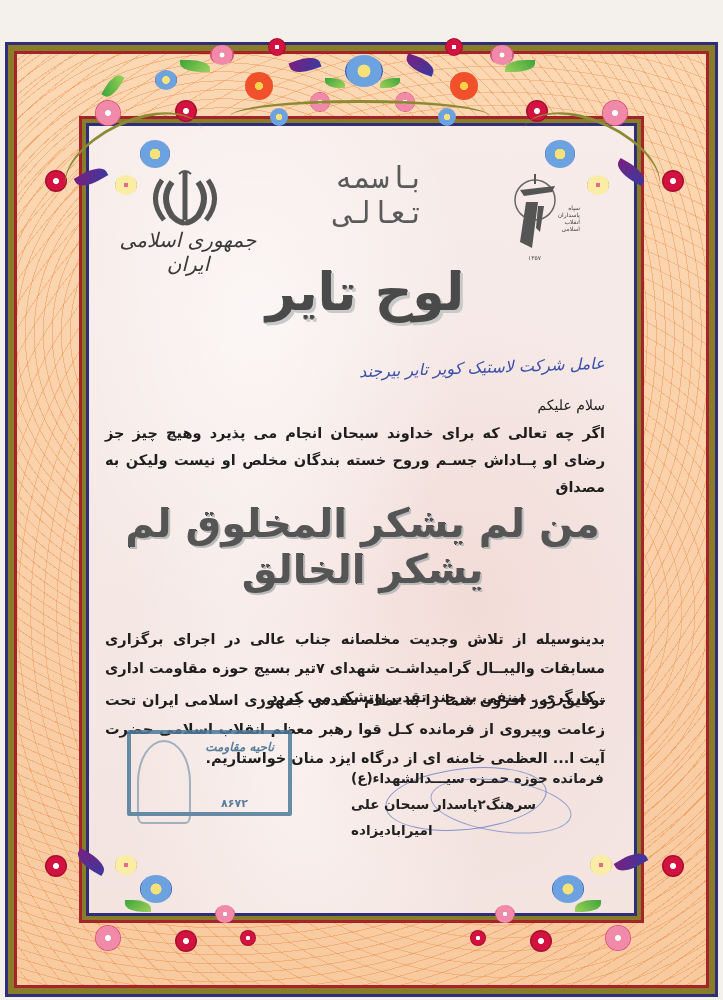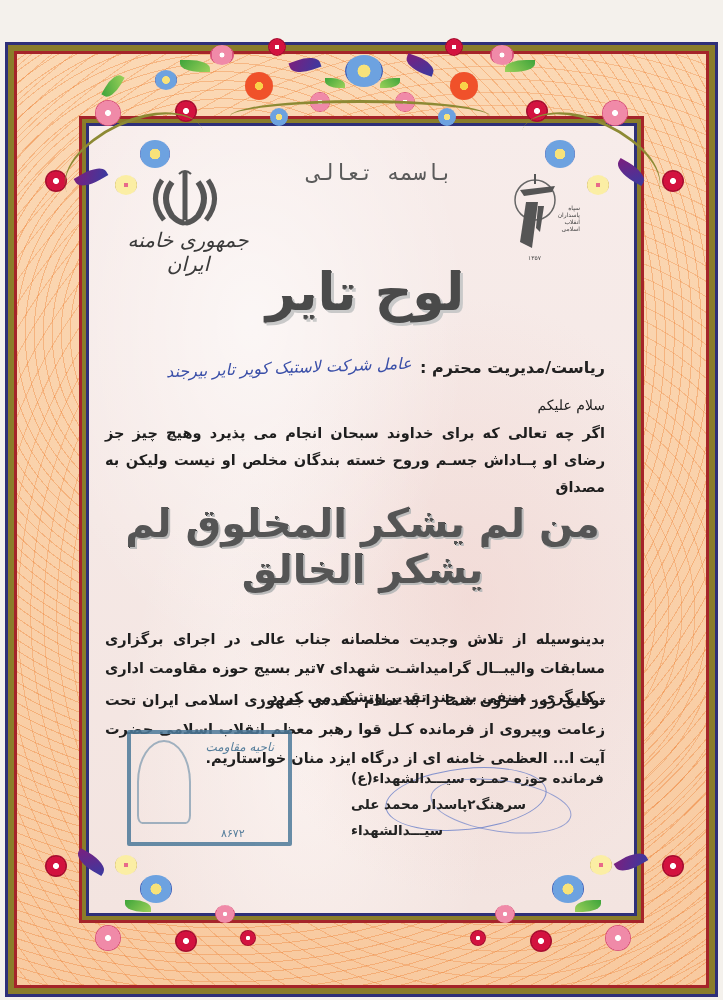--- a/index.html
+++ b/index.html
@@ -48,21 +48,21 @@
   .f-orange { background:radial-gradient(circle,#f9d24a 0 20%,#f0512a 22% 70%,#c33218 72%); }
   .leaf { position:absolute; border-radius:0 70% 0 70%; background:linear-gradient(135deg,#3ea43a,#9cd15a); }
   .leaf.purple { background:linear-gradient(135deg,#7b1f7e,#3a3aa0); }
   .stem { position:absolute; border-top:3px solid #8d8a34; border-radius:50%; }
 
   
   .rtl { direction:rtl; }
   .abs { position:absolute; }
   .bismillah {
     left:290px; top:160px; width:180px; text-align:center;
-    font-size:22px; color:#5a5a5a; letter-spacing:1px;
+    font-size:30px; color:#5a5a5a; letter-spacing:1px;
     font-family:"DejaVu Sans Mono", monospace;
   }
   .emblem-iran {
     left:150px; top:168px; width:70px; height:62px;
   }
   .country-name {
     left:118px; top:228px; width:140px; text-align:center;
     font-size:20px; color:#3a3a3a; font-style:italic;
     font-family:"DejaVu Serif", serif;
   }
@@ -98,23 +98,24 @@
   .para3 { top:650px; line-height:29px;margin-top:36px; }
   .sig-right {
     right:112px; top:765px; width:260px; text-align:left;
     font-size:13.5px; font-weight:bold; color:#222; line-height:26px;
   }
   .sig-left {
     left:115px; top:765px; width:240px; text-align:right;
     font-size:13.5px; font-weight:bold; color:#222; line-height:26px;
   }
   .stamp {
-    left:127px; top:730px; width:165px; height:116px;
+    left:127px; top:730px; width:165px; height:86px;
     border:4px solid #4d7a9a; box-sizing:border-box; border-radius:2px;
     opacity:0.85;
+    font-weight:bold;
   }
   .stamp-header { position:absolute; right:14px; top:6px; font-size:12px; color:#3b6c8f; font-style:italic; font-family:"DejaVu Serif",serif; }
   .stamp-number { position:absolute; left:90px; bottom:2px; font-size:11px; color:#3b6c8f; letter-spacing:2px; }
   .stamp-emblem { position:absolute; left:6px; top:6px; width:50px; height:80px; border:2px solid #4d7a9a; border-radius:50% 50% 10% 10%; opacity:0.6; }
   .signature-swirl {
     left:385px; top:768px; width:160px; height:60px;
     border:1.5px solid #5671c6; border-radius:50%; opacity:0.7;
     transform:rotate(-6deg);
   }
   .signature-swirl2 {
@@ -206,21 +207,21 @@
 <div class="abs emblem-iran">
   <svg width="70" height="62" viewBox="0 0 70 62">
     <path d="M35 4 L35 52" stroke="#555" stroke-width="5"></path>
     <path d="M29 6 Q35 0 41 6" stroke="#555" stroke-width="2" fill="none"></path>
     <path d="M22 14 Q10 30 22 48 Q30 56 35 54" stroke="#555" stroke-width="6" fill="none"></path>
     <path d="M48 14 Q60 30 48 48 Q40 56 35 54" stroke="#555" stroke-width="6" fill="none"></path>
     <path d="M12 12 Q-2 32 14 52" stroke="#555" stroke-width="5" fill="none"></path>
     <path d="M58 12 Q72 32 56 52" stroke="#555" stroke-width="5" fill="none"></path>
   </svg>
 </div>
-<div class="abs country-name rtl">جمهوری خامنه ایران</div>
+<div class="abs country-name rtl">جمهوری اسلامی ایران</div>
 
 <div class="abs emblem-irgc">
   <svg width="50" height="80" viewBox="0 0 50 80">
     <circle cx="25" cy="28" r="20" stroke="#666" stroke-width="1.5" fill="none"></circle>
     <path d="M25 2 L25 12" stroke="#555" stroke-width="2"></path>
     <path d="M10 18 L45 14 L42 20 L14 24 Z" fill="#555"></path>
     <path d="M16 30 L28 30 L22 76 L10 70 Z" fill="#555"></path>
     <path d="M28 34 L34 34 L30 60 L26 56 Z" fill="#555"></path>
   </svg>
   <div class="irgc-text">
@@ -228,21 +229,20 @@
     <div>پاسداران</div>
     <div>انقلاب</div>
     <div>اسلامی</div>
   </div>
   <div class="irgc-year">۱۳۵۷</div>
 </div>
 
 <div class="abs main-title rtl">لوح تایر</div>
 
 <div class="abs recipient-row rtl">
-  <span class="recipient-label">ریاست/مدیریت محترم :</span>
   <span class="recipient-value">عامل شرکت لاستیک کویر تایر بیرجند</span>
 </div>
 
 <div class="abs greeting rtl">سلام علیکم</div>
 
 <div class="abs para para1 rtl">اگر چه تعالی که برای خداوند سبحان انجام می پذیرد وهیچ چیز جز رضای او پــاداش جسـم وروح خسته بندگان مخلص او نیست ولیکن به مصداق</div>
 
 <div class="abs quote rtl">من لم یشکر المخلوق لم یشکر الخالق</div>
 
 <div class="abs para para2 rtl">بدینوسیله از تلاش وجدیت مخلصانه جناب عالی در اجرای برگزاری مسابقات والیبــال گرامیداشـت شهدای ۷تیر بسیج حوزه مقاومت اداری ـ کارگری ـ صنفی بیرجند تقدیر وتشکر می کردد .</div>
@@ -253,17 +253,17 @@
   <div class="stamp-emblem"></div>
   <div class="stamp-header rtl">ناحیه مقاومت</div>
   <div class="stamp-number">۸۶۷۲</div>
 </div>
 
 <div class="abs signature-swirl"></div>
 <div class="abs signature-swirl2"></div>
 
 <div class="abs sig-right rtl">
   <div>فرمانده حوزه حمـزه سیـــدالشهداء(ع)</div>
-  <div>سرهنگ۲پاسدار محمد علی سیـــدالشهداء</div>
+  <div>سرهنگ۲پاسدار سبحان علی امیرابادیزاده</div>
 </div>
 
 <div class="abs sig-left rtl">
 </div>
 
 </body></html>

